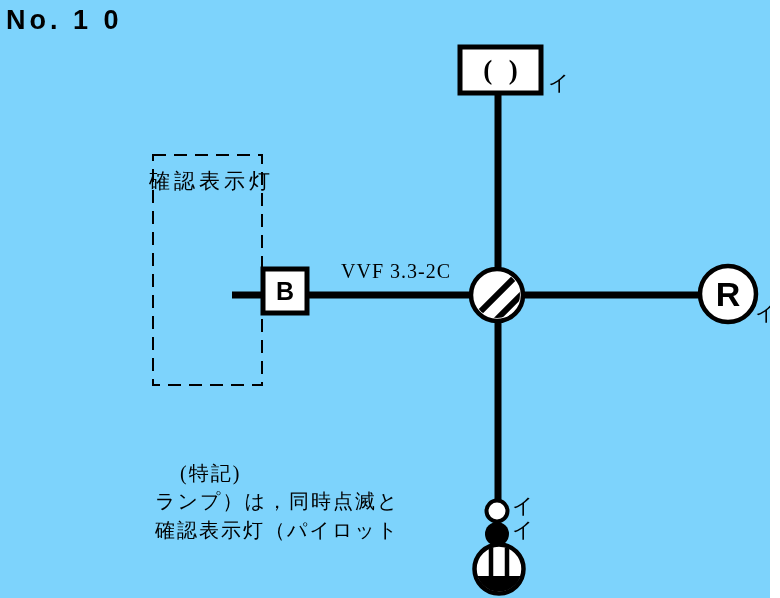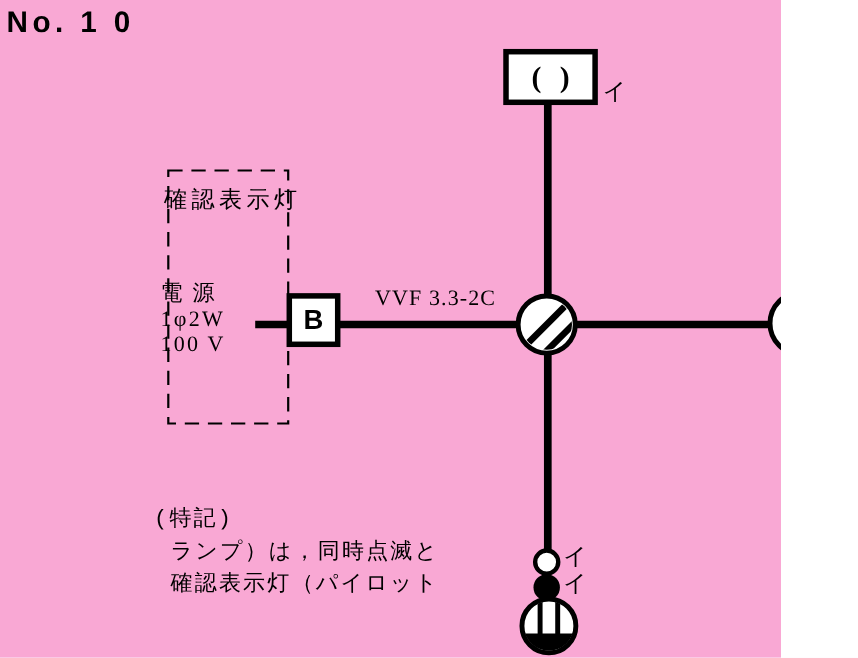--- a/index.html
+++ b/index.html
@@ -1,20 +1,20 @@
 <!DOCTYPE html>
 <html><head>
 <meta charset="utf-8">
 <style>
   html, body { margin: 0; padding: 0; background: #ffffff; }
   #stage {
     position: relative;
-    width: 710px;
+    width: 770px;
     height: 598px;
-    background: #f9a8d4;
+    background: #7dd3fc;
     overflow: hidden;
     color: #000;
   }
   #stage svg { position: absolute; left: 0; top: 0; }
   .txt {
     position: absolute;
     color: #000;
     white-space: pre;
     font-family: "Liberation Serif", "DejaVu Serif", serif;
   }
@@ -53,21 +53,21 @@
     font-weight: 600; font-size: 34px;
   }
   .mark { font-size: 21px; }
   .mark-ceiling { left: 548px; top: 69px; }
   .mark-receptacle { left: 755px; top: 299px; }
   .mark-pilot { left: 512px; top: 492px; }
   .mark-switch { left: 512px; top: 516px; }
   .notes { position: absolute; left: 140px; top: 459px; }
   .notes-heading {
     display: block; font-size: 20px; line-height: 28px; letter-spacing: 2px;
-    font-family: Liberation Mono, monospace; white-space: pre;
+    font-family: Liberation Serif, serif; white-space: pre; margin-left: 40px;
   }
   .notes-line {
     display: block; font-size: 20px; line-height: 29px; letter-spacing: 2px;
     margin-left: 15px;
     font-family: "Liberation Serif", "DejaVu Serif", serif; white-space: pre;
   }
 </style>
 </head>
 <body>
 
@@ -116,25 +116,20 @@
         <line x1="491" y1="543" x2="491" y2="578" stroke="#000" stroke-width="4.5"></line>
         <line x1="507" y1="543" x2="507" y2="578" stroke="#000" stroke-width="4.5"></line>
       </g>
     </g>
   </svg>
 
   <span class="txt title">No. 1 0</span>
 
   <span class="txt construction-label">確認表示灯</span>
 
-  <div class="power-block">
-    <span class="power-line">電 源</span>
-    <span class="power-line">1φ2W</span>
-    <span class="power-line">100 V</span>
-  </div>
 
   <span class="txt cable-label">VVF 3.3-2C</span>
 
   <span class="txt breaker-letter">B</span>
 
   <span class="txt ceiling-symbol">( )</span>
 
   <span class="txt receptacle-letter">R</span>
 
   <span class="txt mark mark-ceiling">イ</span>

